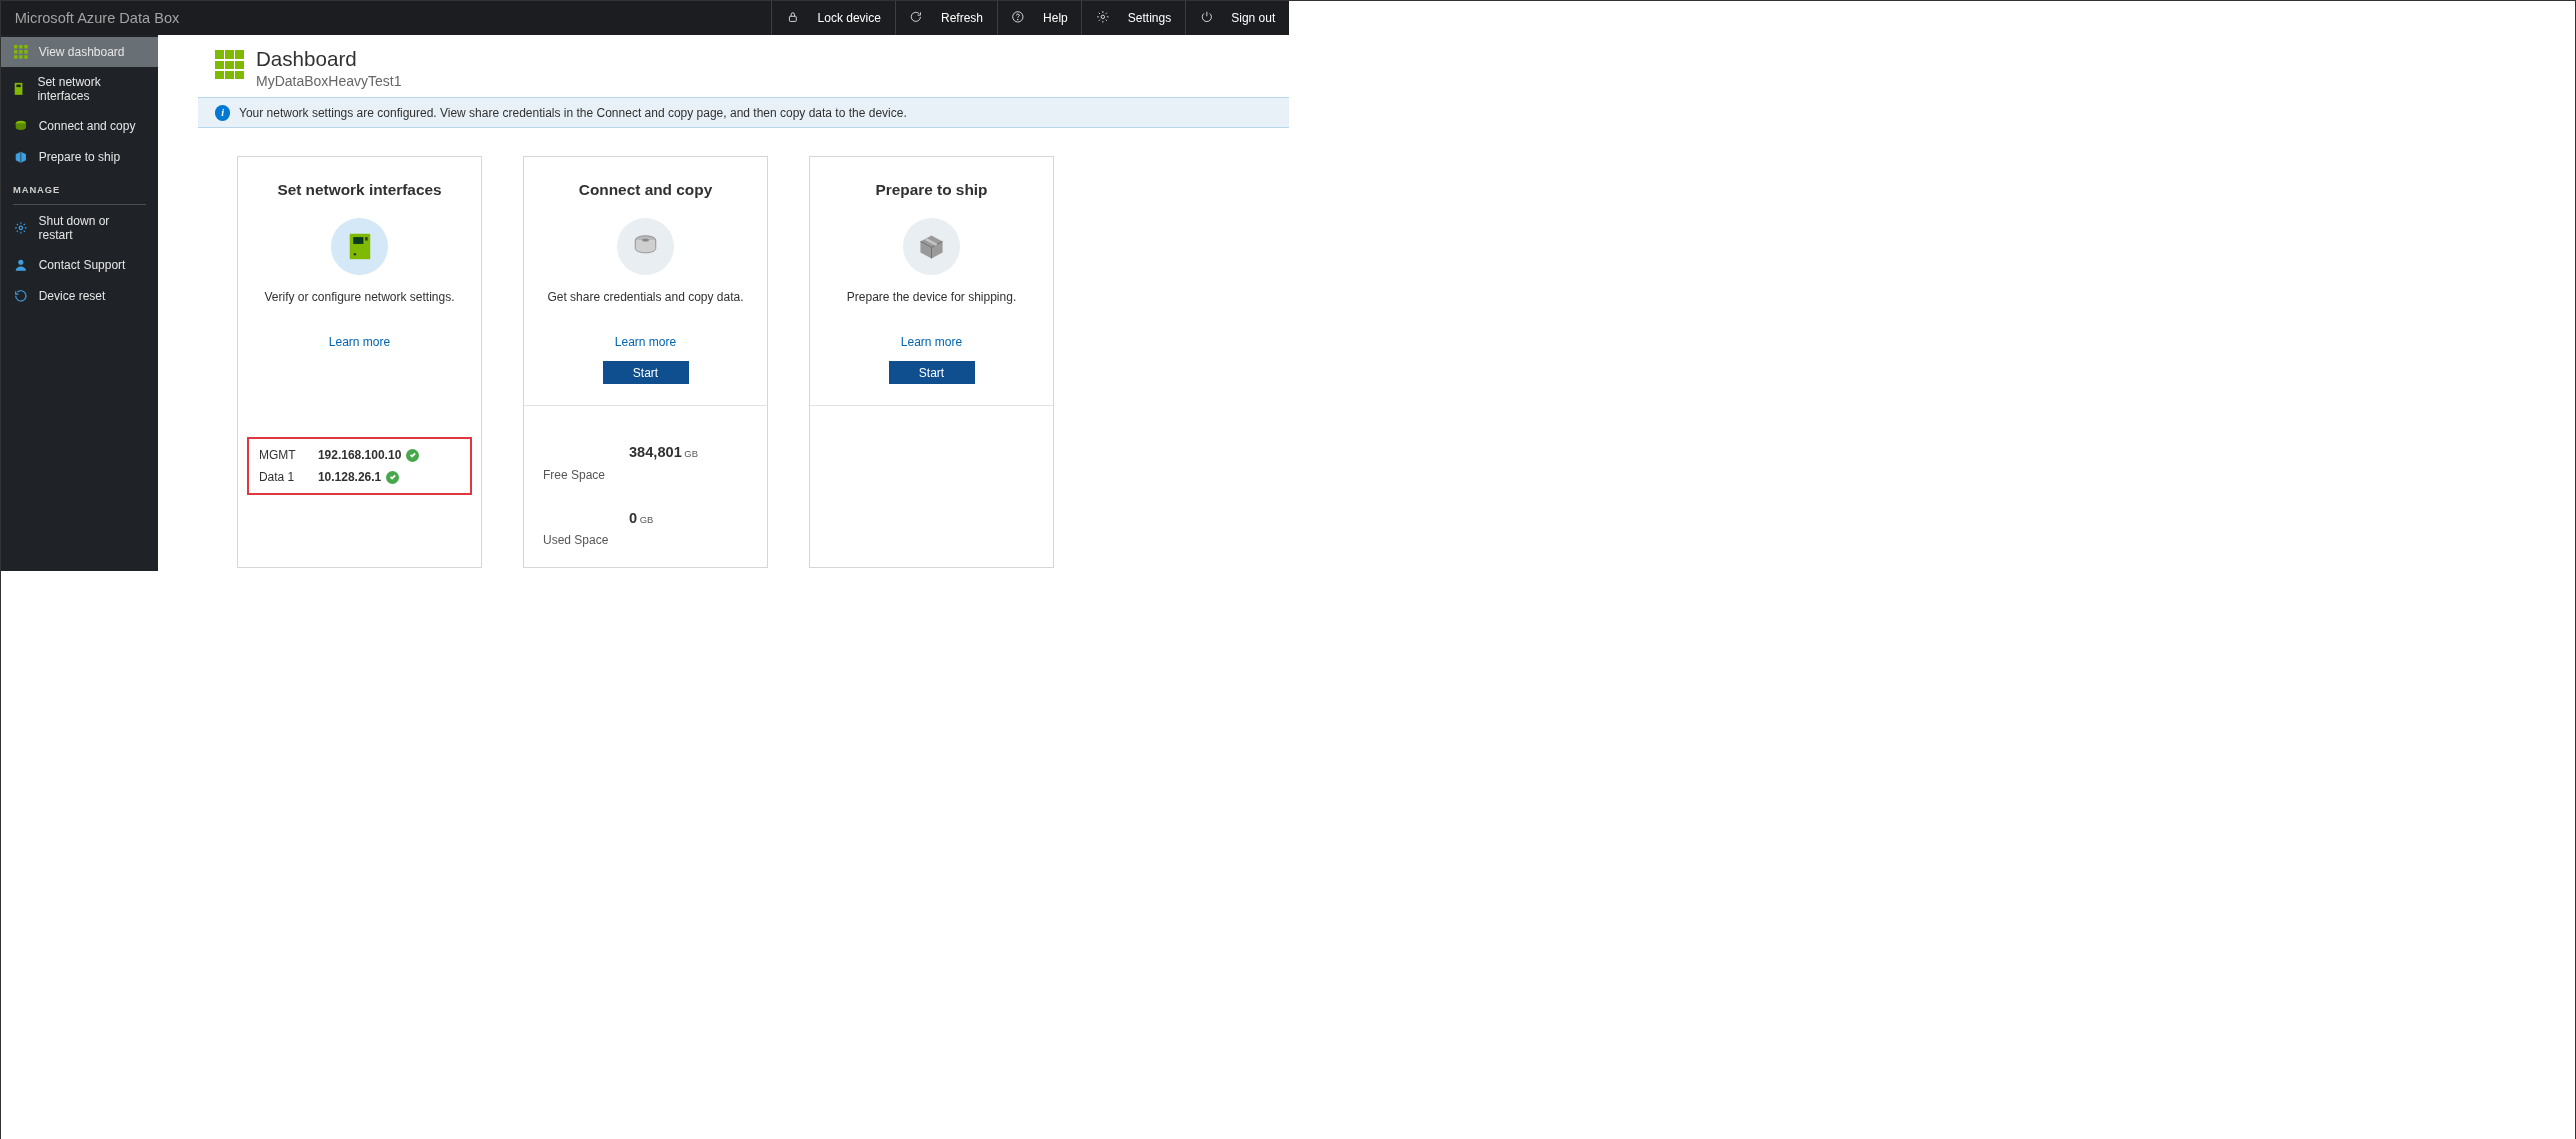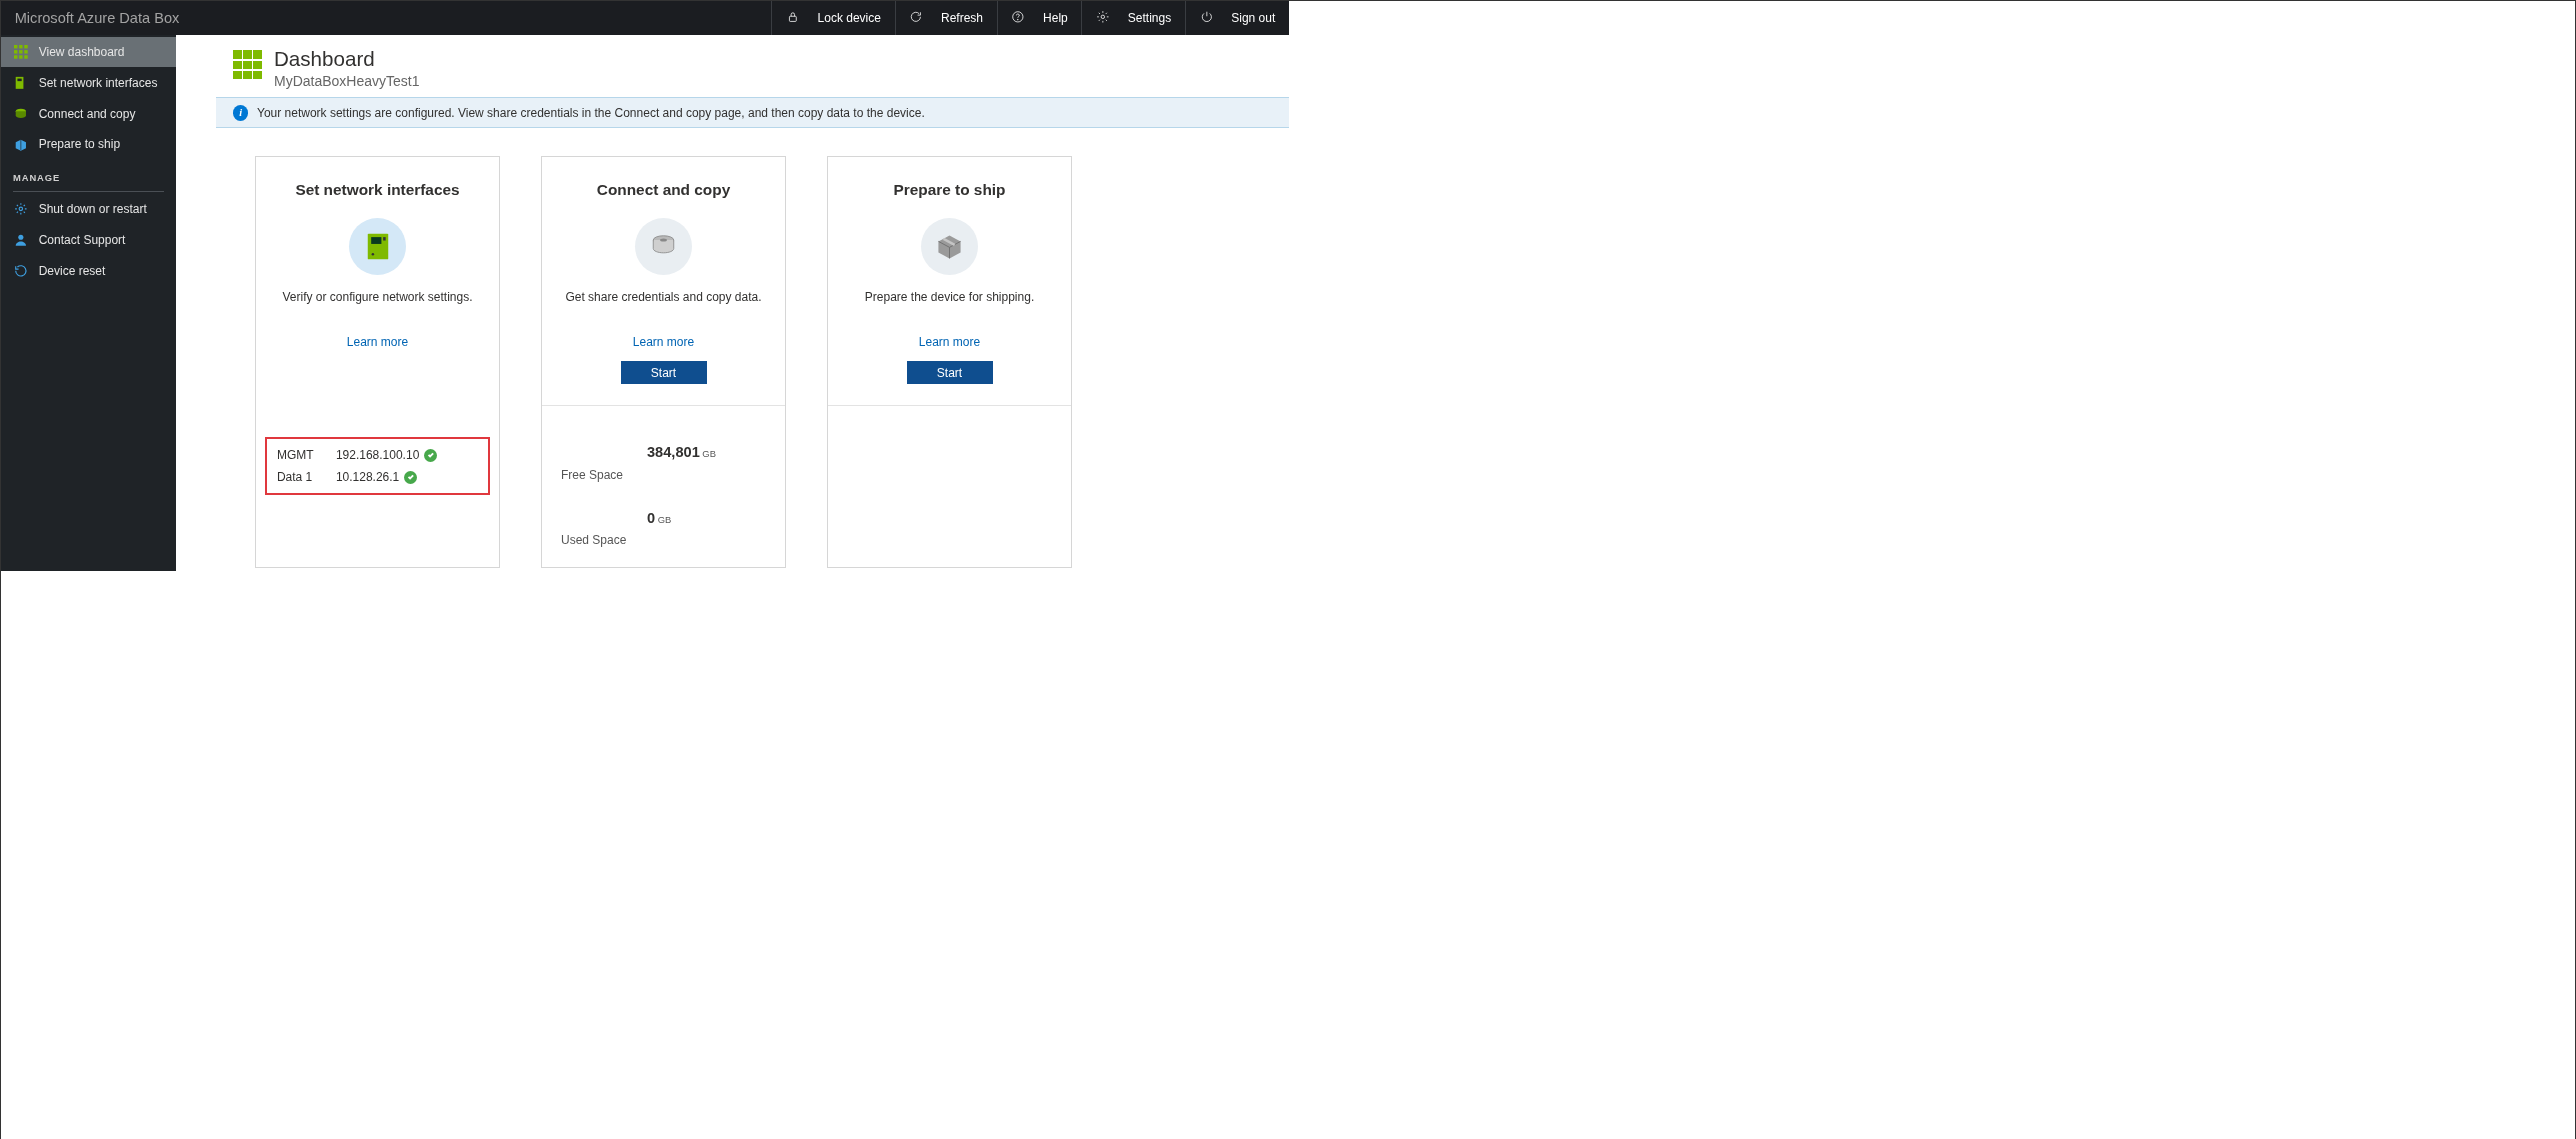--- a/index.html
+++ b/index.html
@@ -40,21 +40,21 @@
     padding: 0 13.7px;
     border-left: 0.9px solid #3a3d42;
     font-size: 12px;
     cursor: pointer;
     color: #fff;
   }
   .topbar-btn svg { width: 13.7px; height: 13.7px; fill: none; stroke: #fff; stroke-width: 1.4; }
   
   .shell { display: flex; height: calc(570px - 34px); }
   .sidebar {
-    width: 175px;
+    width: 157px;
     background: #1f2327;
     color: #e6e6e6;
     display: flex;
     flex-direction: column;
     padding-top: 1.7px;
     font-size: 12px;
   }
   .nav-item {
     display: flex;
     align-items: center;
@@ -159,21 +159,21 @@
   .card-stats .lbl { color:#555;margin-top:45px;}
   .card-stats .val-strong { font-weight: 700; font-size: 14.6px;}
   .card-stats .unit { font-weight:400; font-size:9.4px; color:#555; margin-left:2.6px;}
   .net-box {
     border: 2.6px solid #e0383e;
     margin: 15.4px 8.6px 10.3px;
     padding: 8.6px 10.3px;
     display:grid; grid-template-columns: 51px 1fr; row-gap:8.6px; column-gap:5.1px;
     font-size: 12px; align-items:center;gap:8px;
   }
-  .net-box .nval { font-weight:400; display:flex; align-items:center; gap:5.1px;}
+  .net-box .nval { font-weight:700; display:flex; align-items:center; gap:5.1px;}
   .check-badge {
     width:13px; height:13px; border-radius:50%; background:#47a84b;
     display:inline-flex; align-items:center; justify-content:center;
   }
   .check-badge svg { width:7.7px; height:7.7px; stroke:#fff; stroke-width:2.5; fill:none;}
   .unlock-row { display:flex; align-items:center; gap:22px; padding: 17px 19px; }
   .unlock-row .lbl{ font-size:12px; color:#555;}
   .unlock-row .val { font-weight:700; font-size:16.3px; display:flex; align-items:center; gap:6.9px;}
   .lock-open svg { width:13.7px; height:13.7px; stroke:#555; fill:none; stroke-width:1.6;}
 </style>

